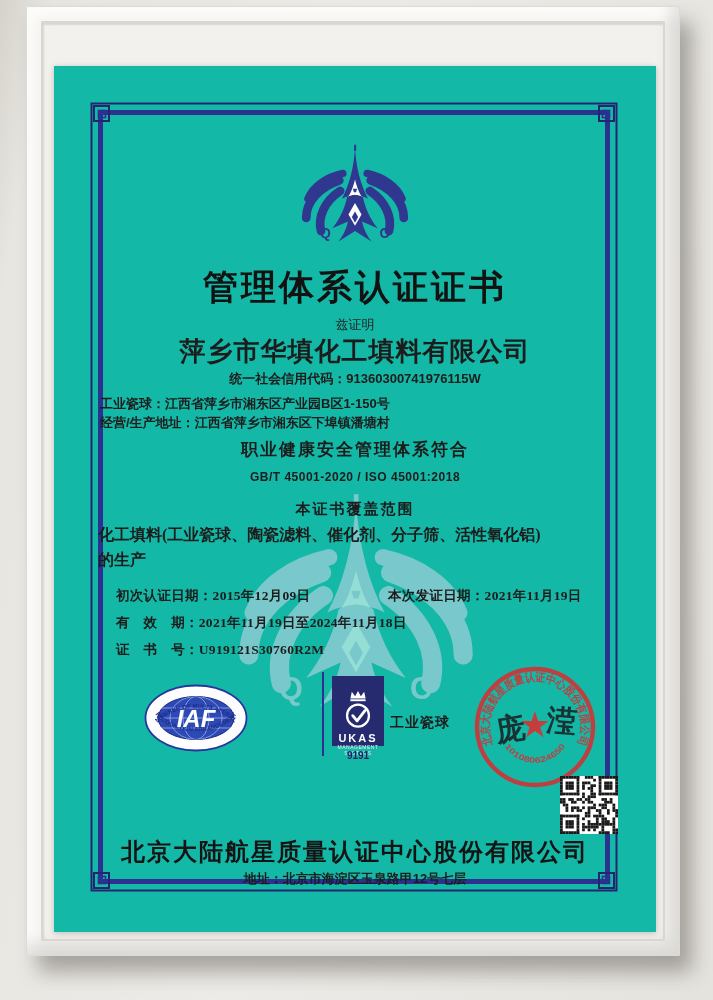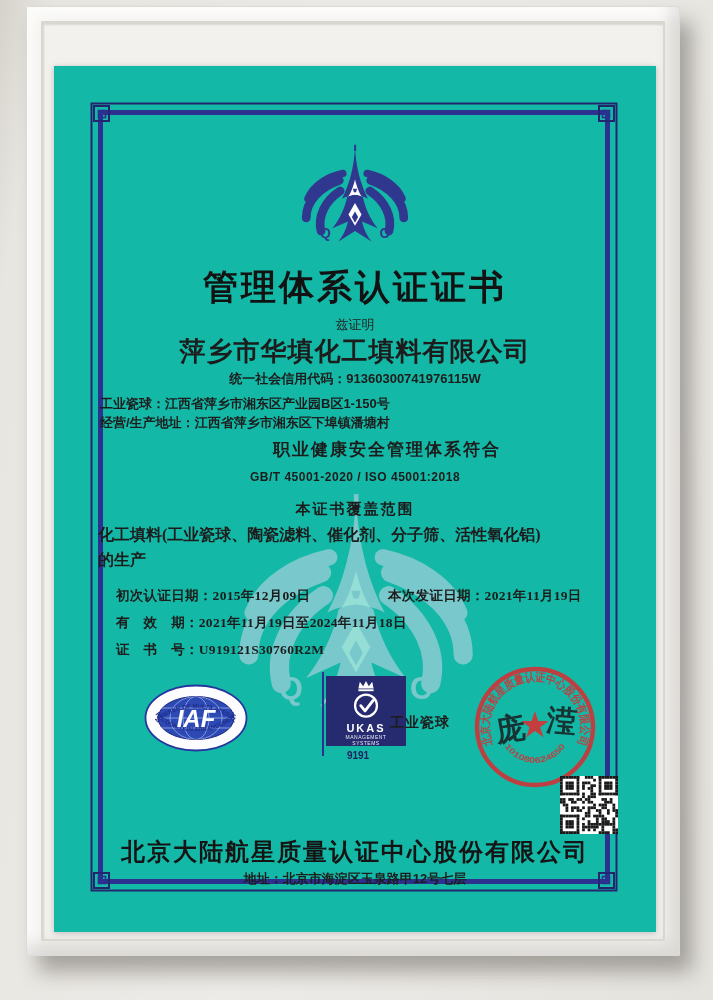--- a/index.html
+++ b/index.html
@@ -19,34 +19,34 @@
 
   .border-svg{left:36px;top:36px;}
   .watermark{left:168px;top:418px;width:268px;height:250px;color:#ccd8eb;opacity:.55;}
   .logo-main{left:240px;top:72px;width:122px;height:118px;color:#30378f;}
 
   .cert-title{top:198px;font-size:35px;font-weight:bold;letter-spacing:3px;color:#121212;}
   .certify{top:250px;font-size:13px;color:#222;}
   .company{top:268px;font-size:26px;font-weight:bold;letter-spacing:1px;}
   .credit{top:304px;font-size:13px;font-weight:bold;}
   .addr{left:46px;top:328px;font-size:13px;font-weight:bold;line-height:19px;}
-  .system{top:372px;font-size:17px;font-weight:bold;letter-spacing:2px;padding-left:32px;}
+  .system{top:372px;font-size:17px;font-weight:bold;letter-spacing:2px;}
   .standard{top:404px;font-size:12px;font-weight:bold;letter-spacing:.5px;}
   .scope-head{top:434px;font-size:15px;font-weight:bold;letter-spacing:2px;}
   .scope{left:44px;top:456px;width:489px;font-size:16px;line-height:25px;font-weight:600;}
   .meta{font-size:13.5px;font-weight:bold;letter-spacing:.3px;}
   .d1{left:62px;top:521px;}
   .d2{left:334px;top:521px;}
   .d3{left:62px;top:548px;}
   .d4{left:62px;top:575px;}
 
   .iaf{left:90px;top:618px;width:104px;height:68px;}
   .divider{left:268px;top:606px;width:2px;height:84px;background:#2c3190;}
   .ukas-wrap{left:272px;top:610px;width:64px;text-align:center;}
-  .ukas-box{width:80px;height:70px;background:#262a6e;margin:0 auto;padding-top:3px;box-sizing:border-box;}
+  .ukas-box{width:52px;height:70px;background:#262a6e;margin:0 auto;padding-top:13px;box-sizing:border-box;}
   .ukas-name{color:#fff;font-size:11px;font-weight:bold;letter-spacing:2px;line-height:11px;}
   .ukas-sub{color:#e8e9f5;font-size:5px;letter-spacing:.5px;line-height:6px;}
   .ukas-num{margin-top:4px;font-size:10px;font-weight:bold;color:#1e2260;}
   .legal{left:336px;top:648px;font-size:14px;font-weight:bold;letter-spacing:1px;}
   .seal{left:416px;top:596px;width:130px;height:130px;opacity:.95;}
   .qr{left:506px;top:710px;width:58px;height:58px;}
 
   .notes{top:723px;font-size:9.5px;line-height:14.5px;color:#3c3c3c;}
   .issuer{top:770px;font-size:24px;font-weight:bold;letter-spacing:2px;color:#141414;}
   .issuer-addr{top:804px;font-size:13px;font-weight:bold;}

